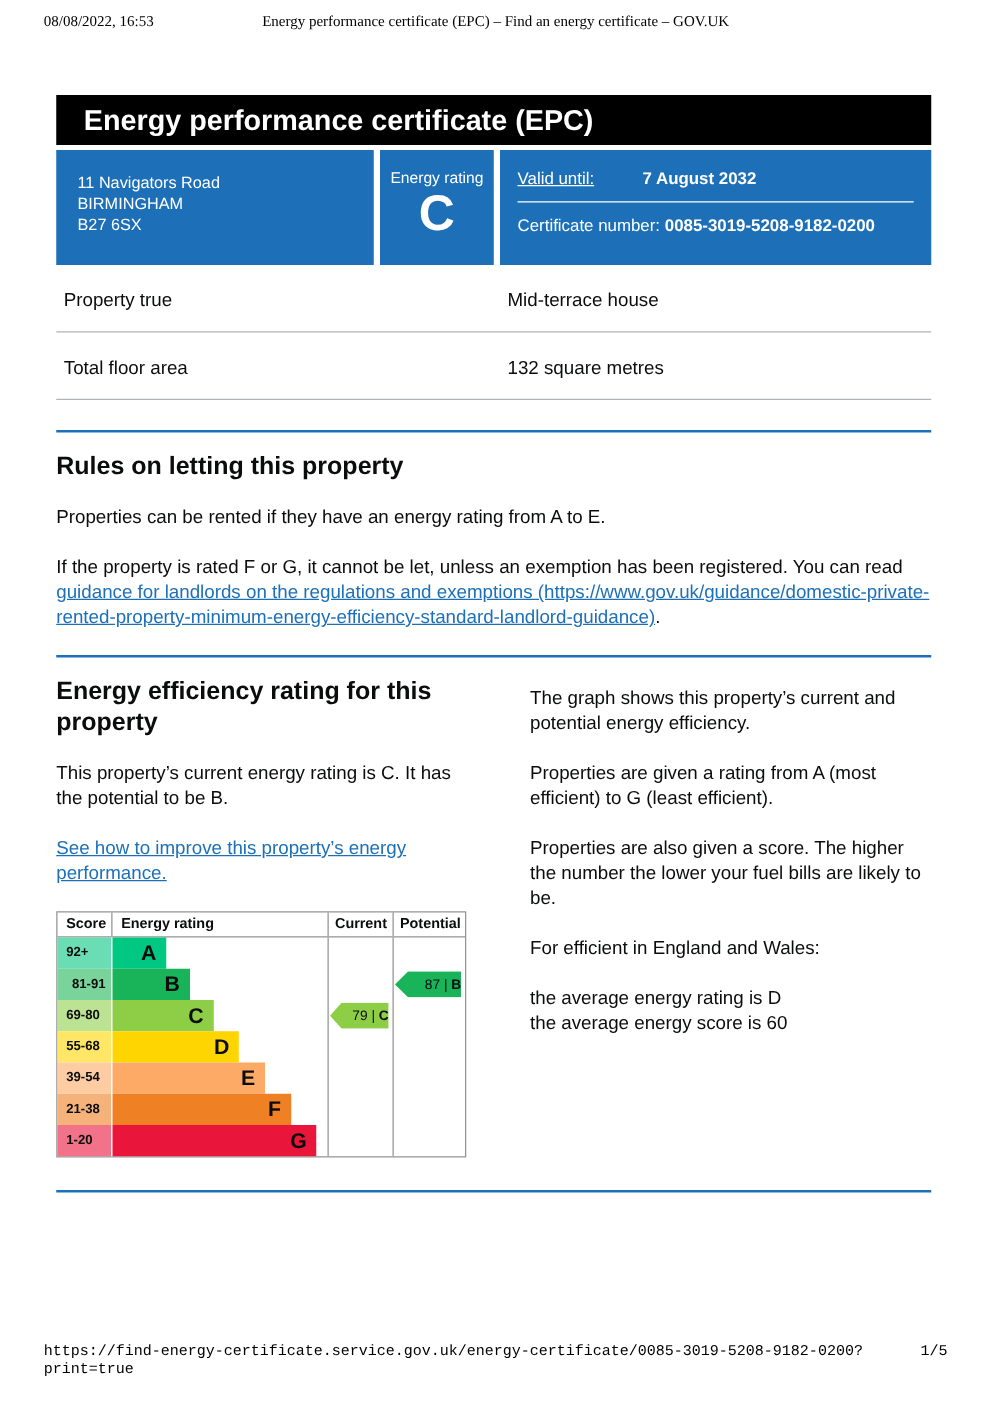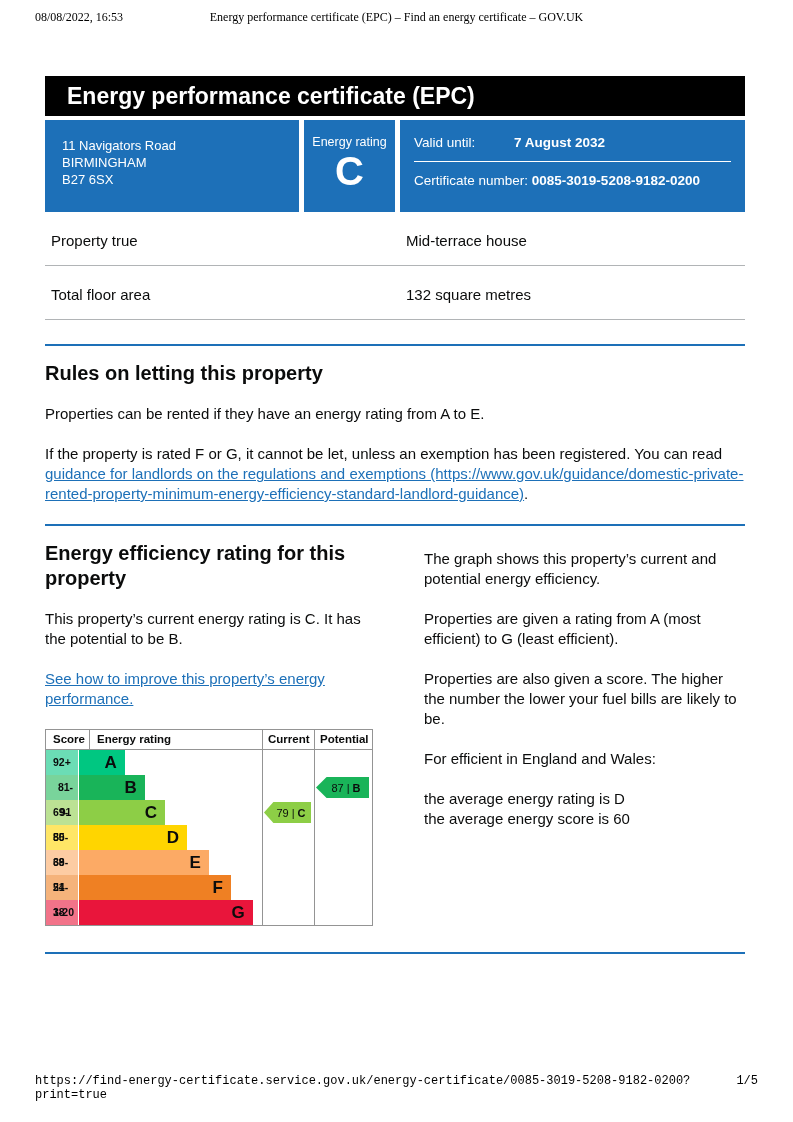--- a/index.html
+++ b/index.html
@@ -28,21 +28,21 @@
     padding-left:22px; font-size:23px; font-weight:bold; margin-bottom:4px;
   }
   .banner-blue { display:flex; gap:5px; height:92px; }
   .banner-blue > div { background:#1d70b8; color:#fff; }
   .addr-block { flex:0 0 254px; padding:17px 0 0 17px; font-size:13px; line-height:17px; }
   .rating-box { flex:0 0 91px; text-align:center; padding-top:15px; }
   .rating-box .lbl { font-size:12.5px; }
   .rating-box .big { font-size:40px; font-weight:bold; line-height:44px; }
   .validity-box { flex:1; padding:15px 14px 0 14px; font-size:13.5px; }
   .valid-row { display:flex; }
-  .valid-row .lbl { width:100px; }
+  .valid-row .lbl { width:100px;text-decoration:underline; }
   .valid-row .val { font-weight:bold; }
   .validity-hr { border:0; border-top:1px solid #fff; margin:11px 0 11px 0; }
   .cert-row .val { font-weight:bold; }
 
   .prop-row {
     display:grid; grid-template-columns:355px 1fr; font-size:15px;
     padding:20px 0 16px 6px; border-bottom:1px solid #b1b4b6;
   }
 
   section.ruled { border-top:2px solid #1d70b8; padding-top:15px; }
@@ -58,33 +58,33 @@
 
   
   .epc { width:328px; border:1px solid #949494; margin-top:12px; font-size:11px; }
   .epc-head { display:flex; height:20px; border-bottom:1px solid #949494; font-weight:bold; font-size:11.5px; }
   .epc-head > div { line-height:19px; padding-left:7px; }
   .h-score { width:43px; }
   .h-rating { flex:1; border-left:1px solid #949494; }
   .h-cur { width:52px; border-left:1px solid #949494; padding-left:5px !important; }
   .h-pot { width:58px; border-left:1px solid #949494; padding-left:5px !important; }
   .epc-body { display:flex; height:175px; }
-  .col-score { width:32px; }
+  .col-score { width:43px; }
   .score-cell { height:25px; line-height:25px; padding-left:7px; font-weight:bold; font-size:10.5px; }
   .col-rating { flex:1; border-left:1px solid #fff; }
   .rating-bar {
     height:25px; line-height:25px; text-align:right; padding-right:8px;
     font-weight:bold; font-size:17px; color:#0b0c0c;
   }
   .col-cur  { width:52px; border-left:1px solid #949494; position:relative; }
   .col-pot  { width:58px; border-left:1px solid #949494; position:relative; }
   .epc-arrow {
     position:absolute; left:1px; right:3px; height:21px;
     clip-path:polygon(0 50%, 20% 0, 100% 0, 100% 100%, 20% 100%);
-    display:flex; align-items:center; justify-content:center; gap:3px;
+    display:flex; align-items:center; justify-content:flex-end; gap:3px;
     font-size:11px; color:#0b0c0c; padding-left:7px;
   }
   .epc-arrow b { font-size:11px; }
 
   .end-rule { border:0; border-top:2px solid #1d70b8; margin-top:26px; }
 </style>
 </head>
 <body>
 
 <div class="sheet">

